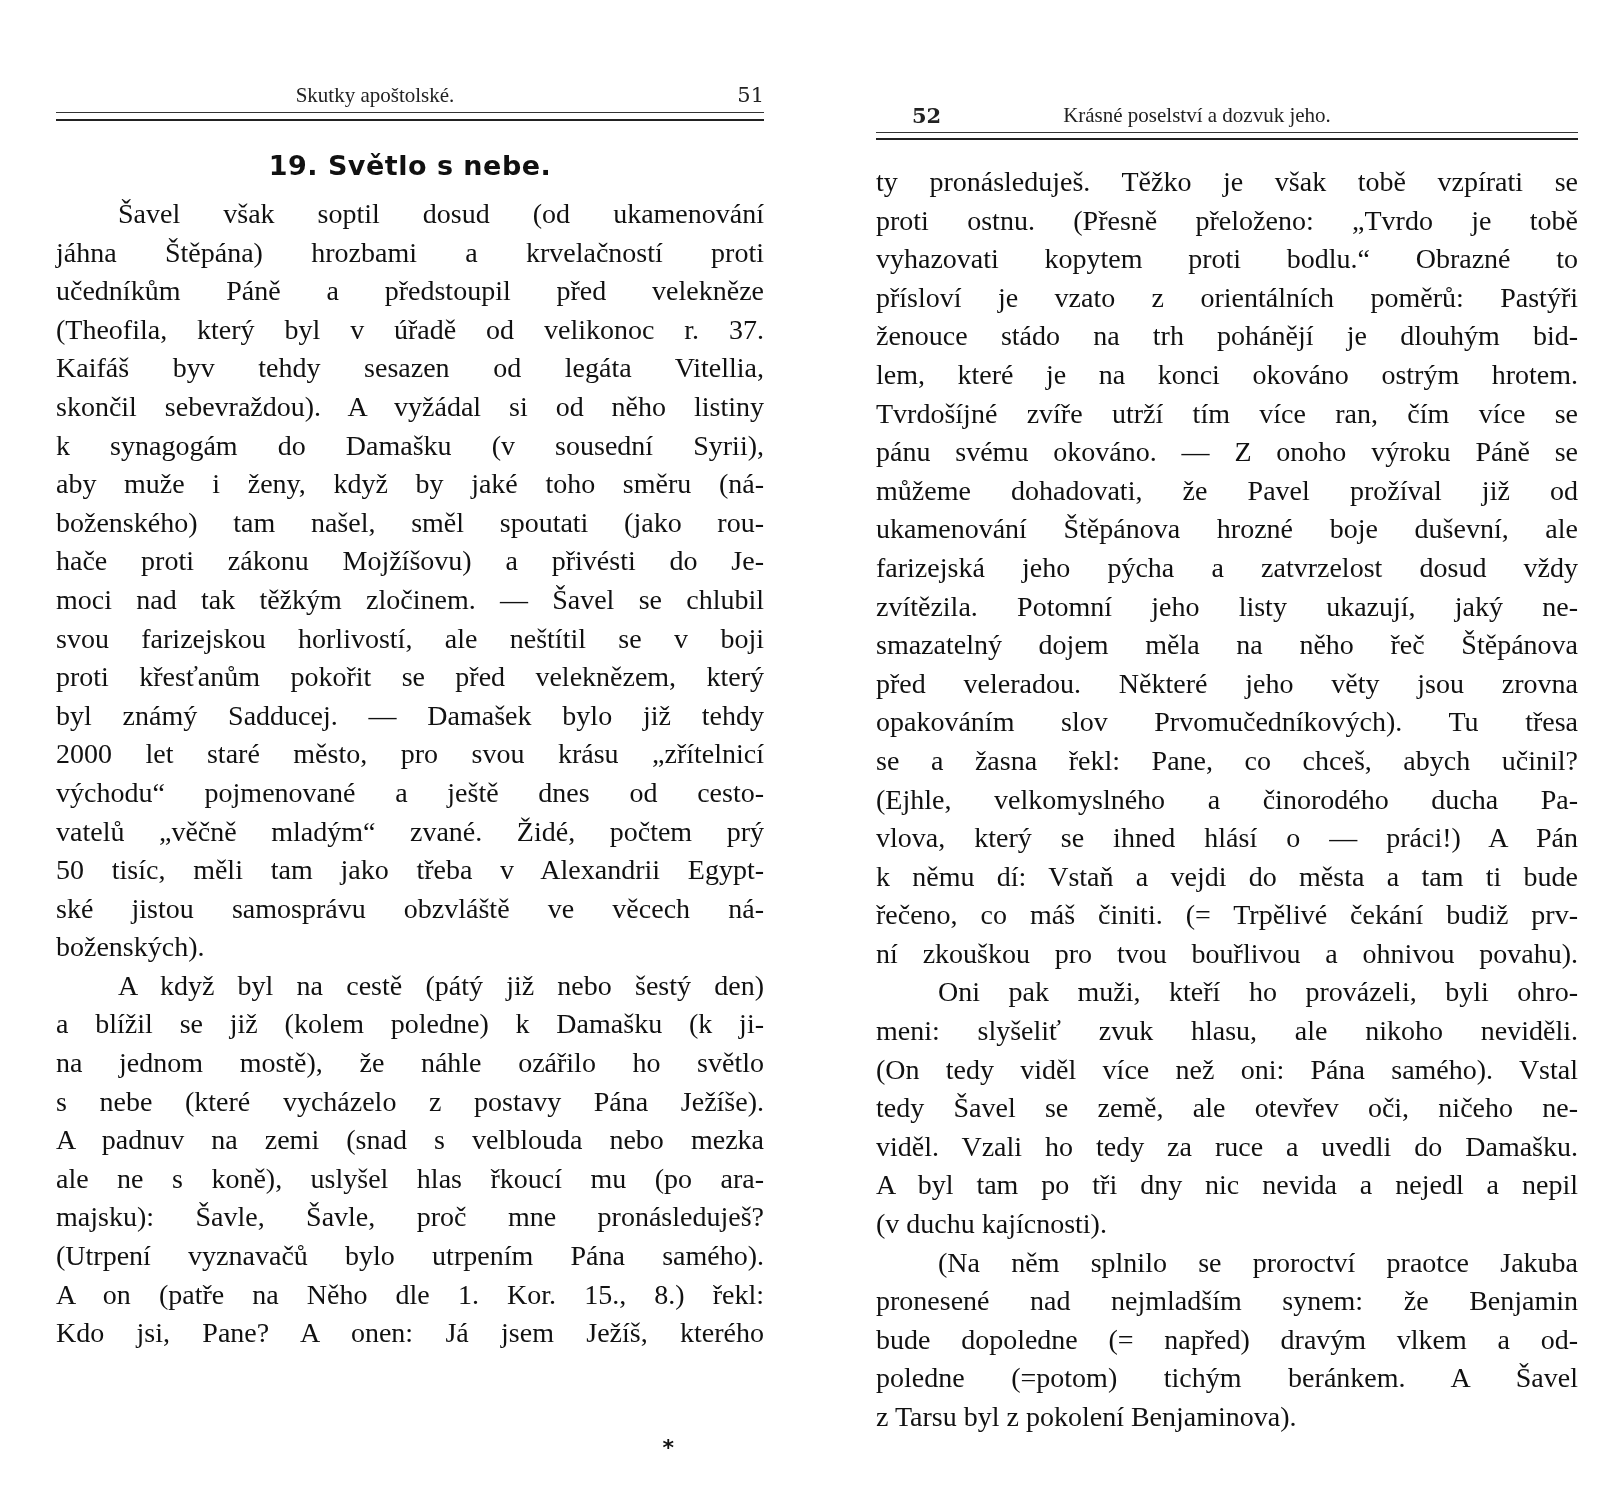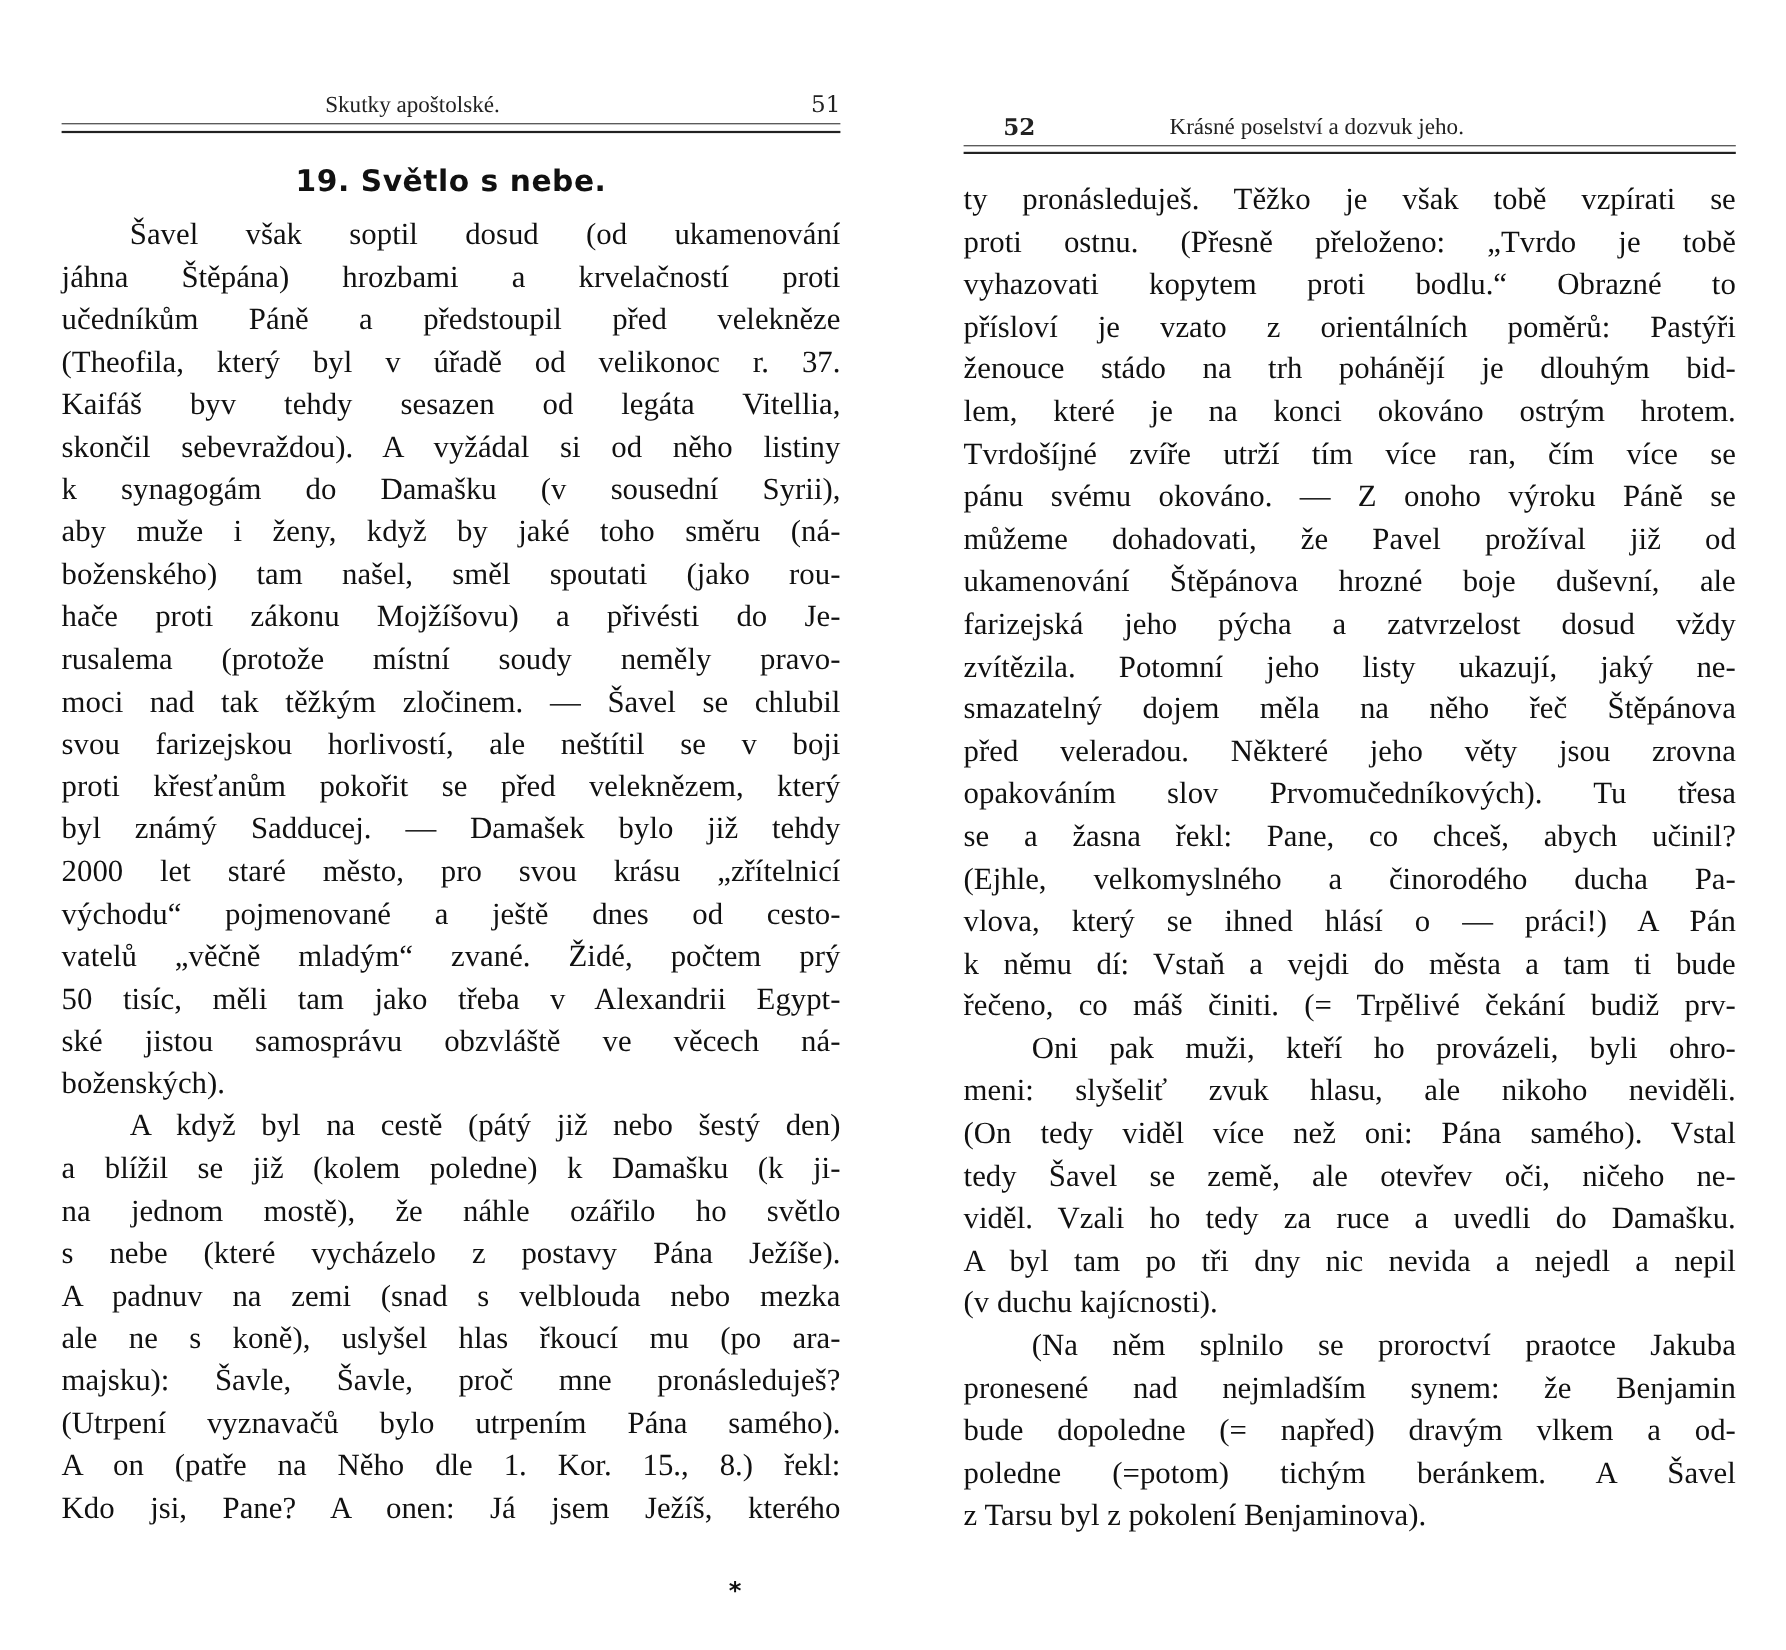--- a/index.html
+++ b/index.html
@@ -46,21 +46,20 @@
       <span class="line indent">Šavel však soptil dosud (od ukamenování</span>
       <span class="line">jáhna Štěpána) hrozbami a krvelačností proti</span>
       <span class="line">učedníkům Páně a předstoupil před velekněze</span>
       <span class="line">(Theofila, který byl v úřadě od velikonoc r. 37.</span>
       <span class="line">Kaifáš byv tehdy sesazen od legáta Vitellia,</span>
       <span class="line">skončil sebevraždou). A vyžádal si od něho listiny</span>
       <span class="line">k synagogám do Damašku (v sousední Syrii),</span>
       <span class="line">aby muže i ženy, když by jaké toho směru (ná-</span>
       <span class="line">boženského) tam našel, směl spoutati (jako rou-</span>
       <span class="line">hače proti zákonu Mojžíšovu) a přivésti do Je-</span>
-      <span class="line">rusalema (protože místní soudy neměly pravo-</span>
       <span class="line">moci nad tak těžkým zločinem. — Šavel se chlubil</span>
       <span class="line">svou farizejskou horlivostí, ale neštítil se v boji</span>
       <span class="line">proti křesťanům pokořit se před veleknězem, který</span>
       <span class="line">byl známý Sadducej. — Damašek bylo již tehdy</span>
       <span class="line">2000 let staré město, pro svou krásu „zřítelnicí</span>
       <span class="line">východu“ pojmenované a ještě dnes od cesto-</span>
       <span class="line">vatelů „věčně mladým“ zvané. Židé, počtem prý</span>
       <span class="line">50 tisíc, měli tam jako třeba v Alexandrii Egypt-</span>
       <span class="line">ské jistou samosprávu obzvláště ve věcech ná-</span>
       <span class="line last">boženských).</span>
@@ -99,20 +98,21 @@
       <span class="line">farizejská jeho pýcha a zatvrzelost dosud vždy</span>
       <span class="line">zvítězila. Potomní jeho listy ukazují, jaký ne-</span>
       <span class="line">smazatelný dojem měla na něho řeč Štěpánova</span>
       <span class="line">před veleradou. Některé jeho věty jsou zrovna</span>
       <span class="line">opakováním slov Prvomučedníkových). Tu třesa</span>
       <span class="line">se a žasna řekl: Pane, co chceš, abych učinil?</span>
       <span class="line">(Ejhle, velkomyslného a činorodého ducha Pa-</span>
       <span class="line">vlova, který se ihned hlásí o — práci!) A Pán</span>
       <span class="line">k němu dí: Vstaň a vejdi do města a tam ti bude</span>
       <span class="line">řečeno, co máš činiti. (= Trpělivé čekání budiž prv-</span>
+      <span class="line">ní zkouškou pro tvou bouřlivou a ohnivou povahu).</span>
       <span class="line indent">Oni pak muži, kteří ho provázeli, byli ohro-</span>
       <span class="line">meni: slyšeliť zvuk hlasu, ale nikoho neviděli.</span>
       <span class="line">(On tedy viděl více než oni: Pána samého). Vstal</span>
       <span class="line">tedy Šavel se země, ale otevřev oči, ničeho ne-</span>
       <span class="line">viděl. Vzali ho tedy za ruce a uvedli do Damašku.</span>
       <span class="line">A byl tam po tři dny nic nevida a nejedl a nepil</span>
       <span class="line last">(v duchu kajícnosti).</span>
       <span class="line indent">(Na něm splnilo se proroctví praotce Jakuba</span>
       <span class="line">pronesené nad nejmladším synem: že Benjamin</span>
       <span class="line">bude dopoledne (= napřed) dravým vlkem a od-</span>

